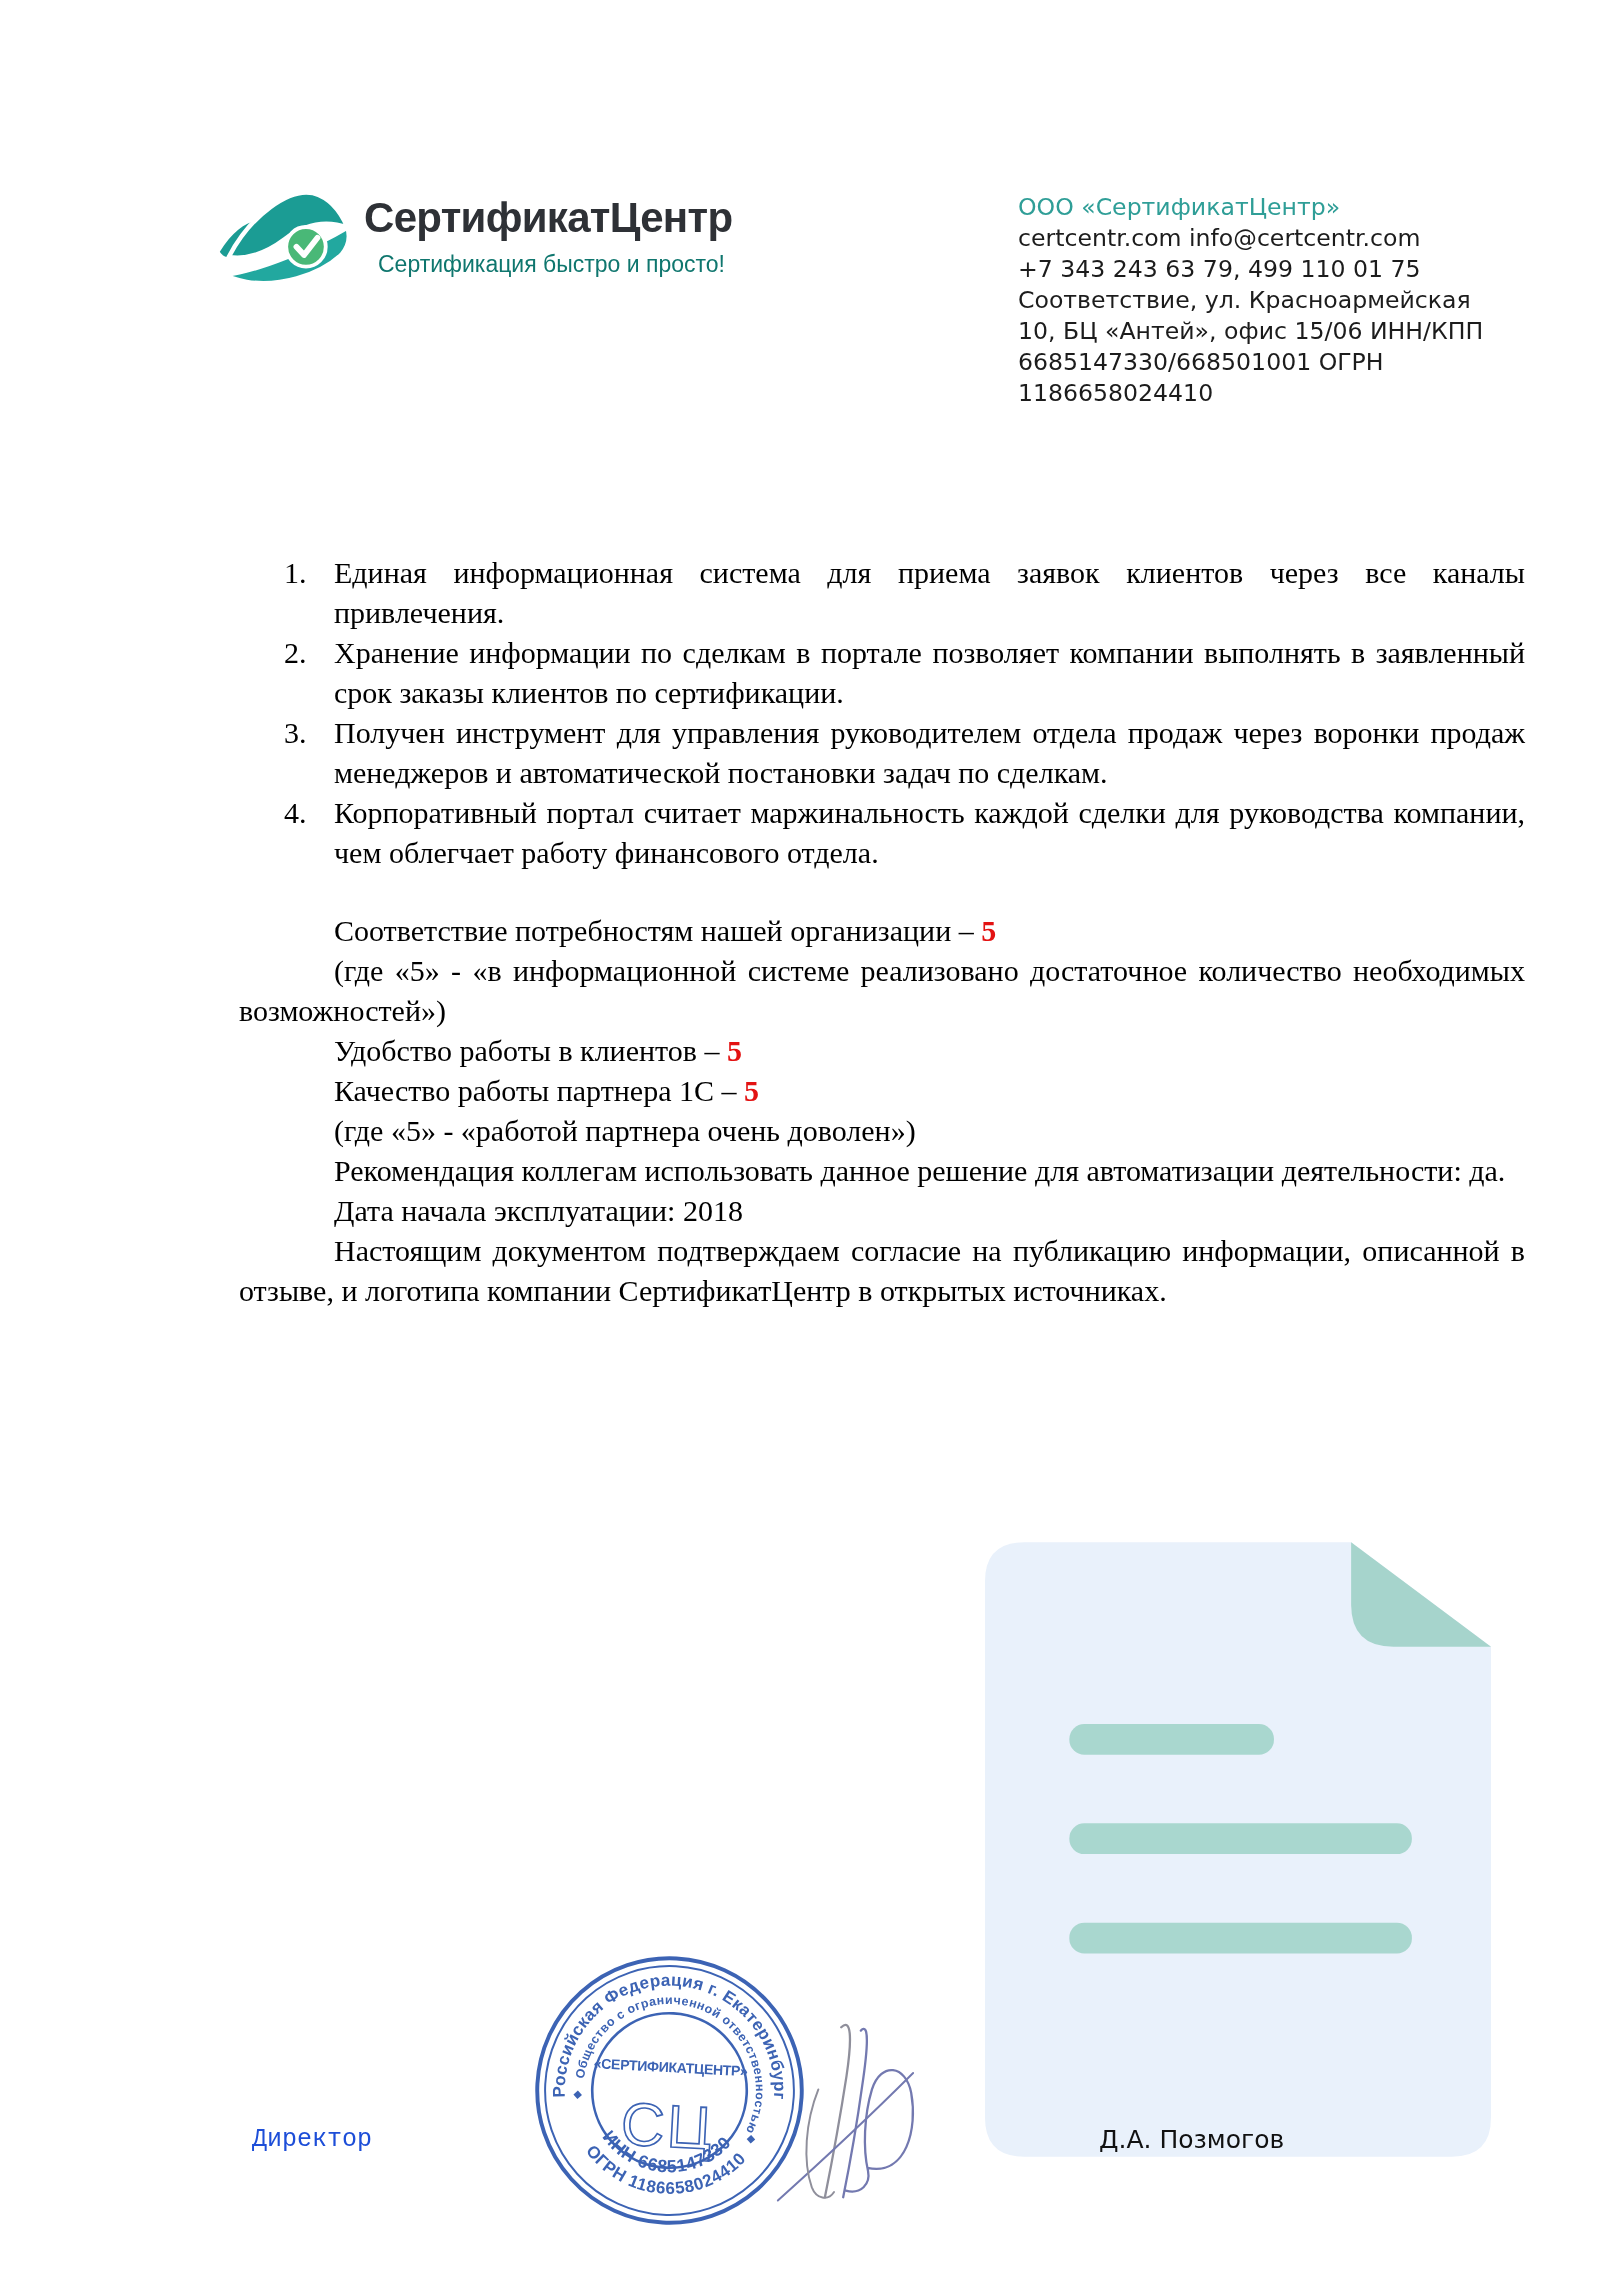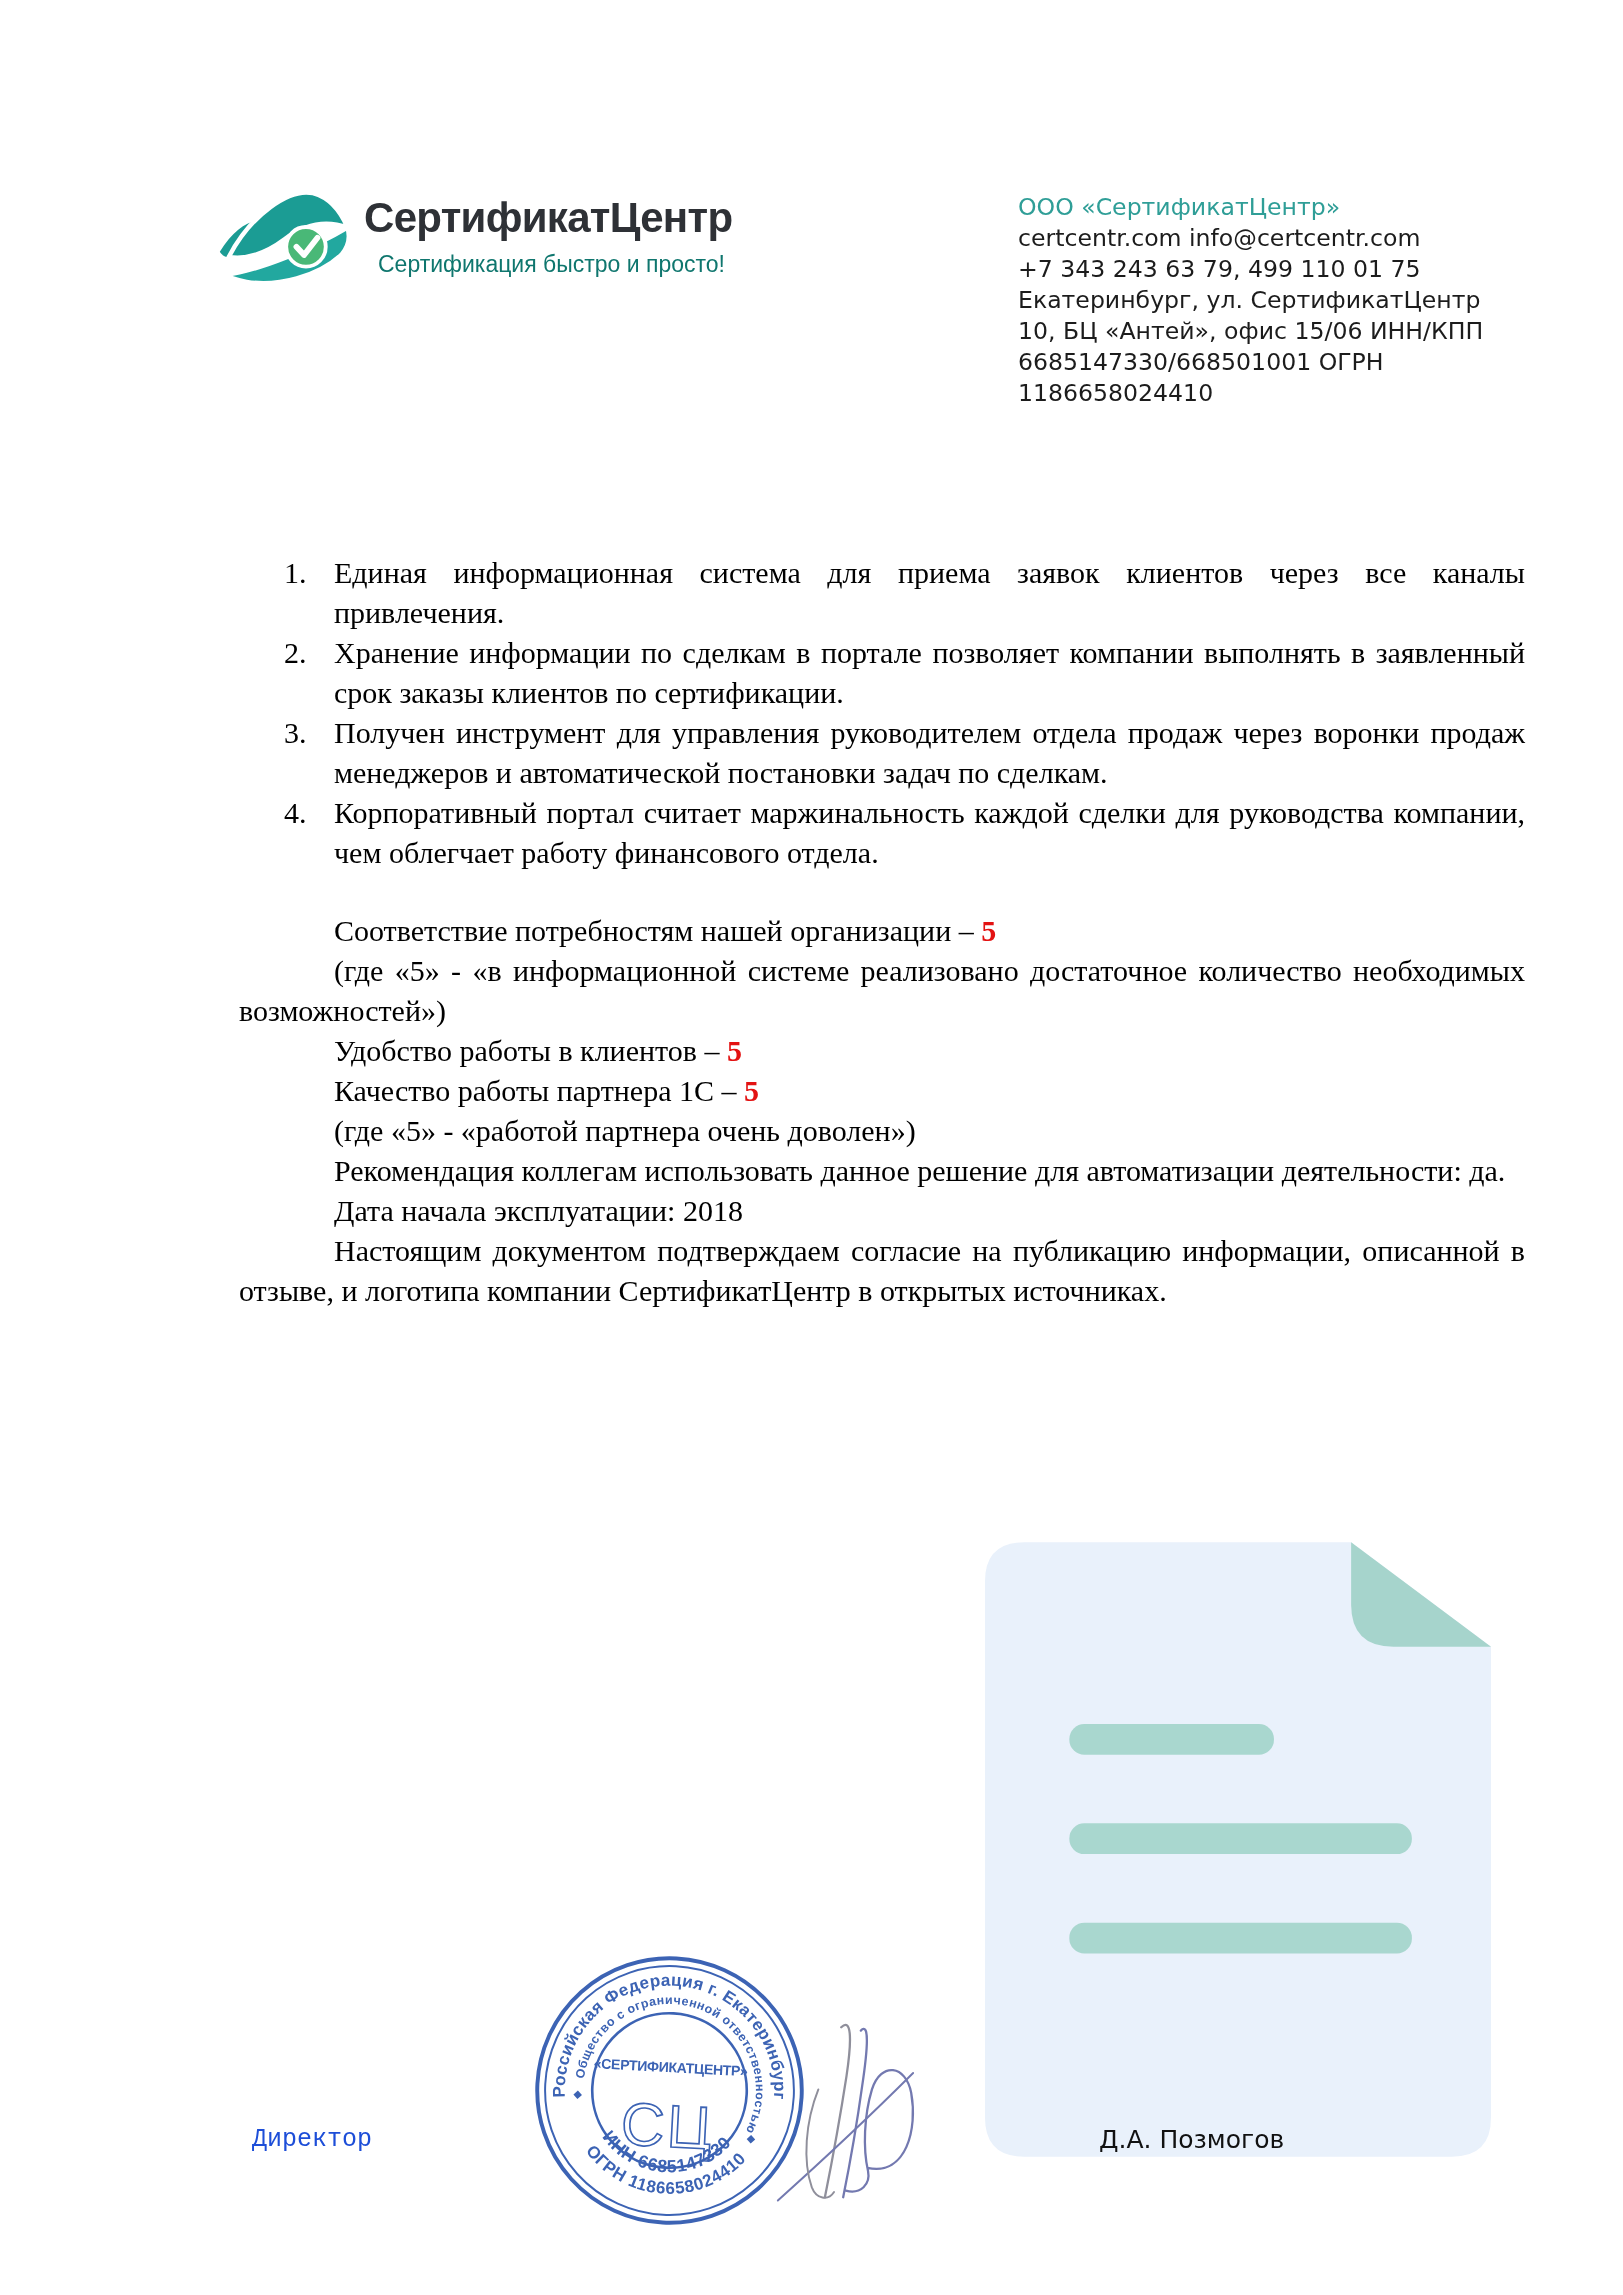--- a/index.html
+++ b/index.html
@@ -46,21 +46,21 @@
     <circle cx="141" cy="104" r="31" fill="#49b877" stroke="#ffffff" stroke-width="6"></circle>
     <path d="M126,104 L138,117 L159,90" fill="none" stroke="#ffffff" stroke-width="9" stroke-linecap="round" stroke-linejoin="round"></path>
   </svg>
   <div class="logo-title">СертификатЦентр</div>
   <div class="logo-tagline">Сертификация быстро и просто!</div>
 
   <div class="contact">
     <div class="company">ООО «СертификатЦентр»</div>
     <div>certcentr.com info@certcentr.com</div>
     <div>+7 343 243 63 79, 499 110 01 75</div>
-    <div>Екатеринбург, ул. СертификатЦентр</div>
+    <div>Соответствие, ул. Красноармейская</div>
     <div>10, БЦ «Антей», офис 15/06 ИНН/КПП</div>
     <div>6685147330/668501001 ОГРН</div>
     <div>1186658024410</div>
   </div>
 
   <div class="content">
     <ol class="num-list">
       <li>
         <span class="num">1.</span><span>Единая информационная система для приема заявок клиентов через все каналы привлечения.</span>
       </li>

